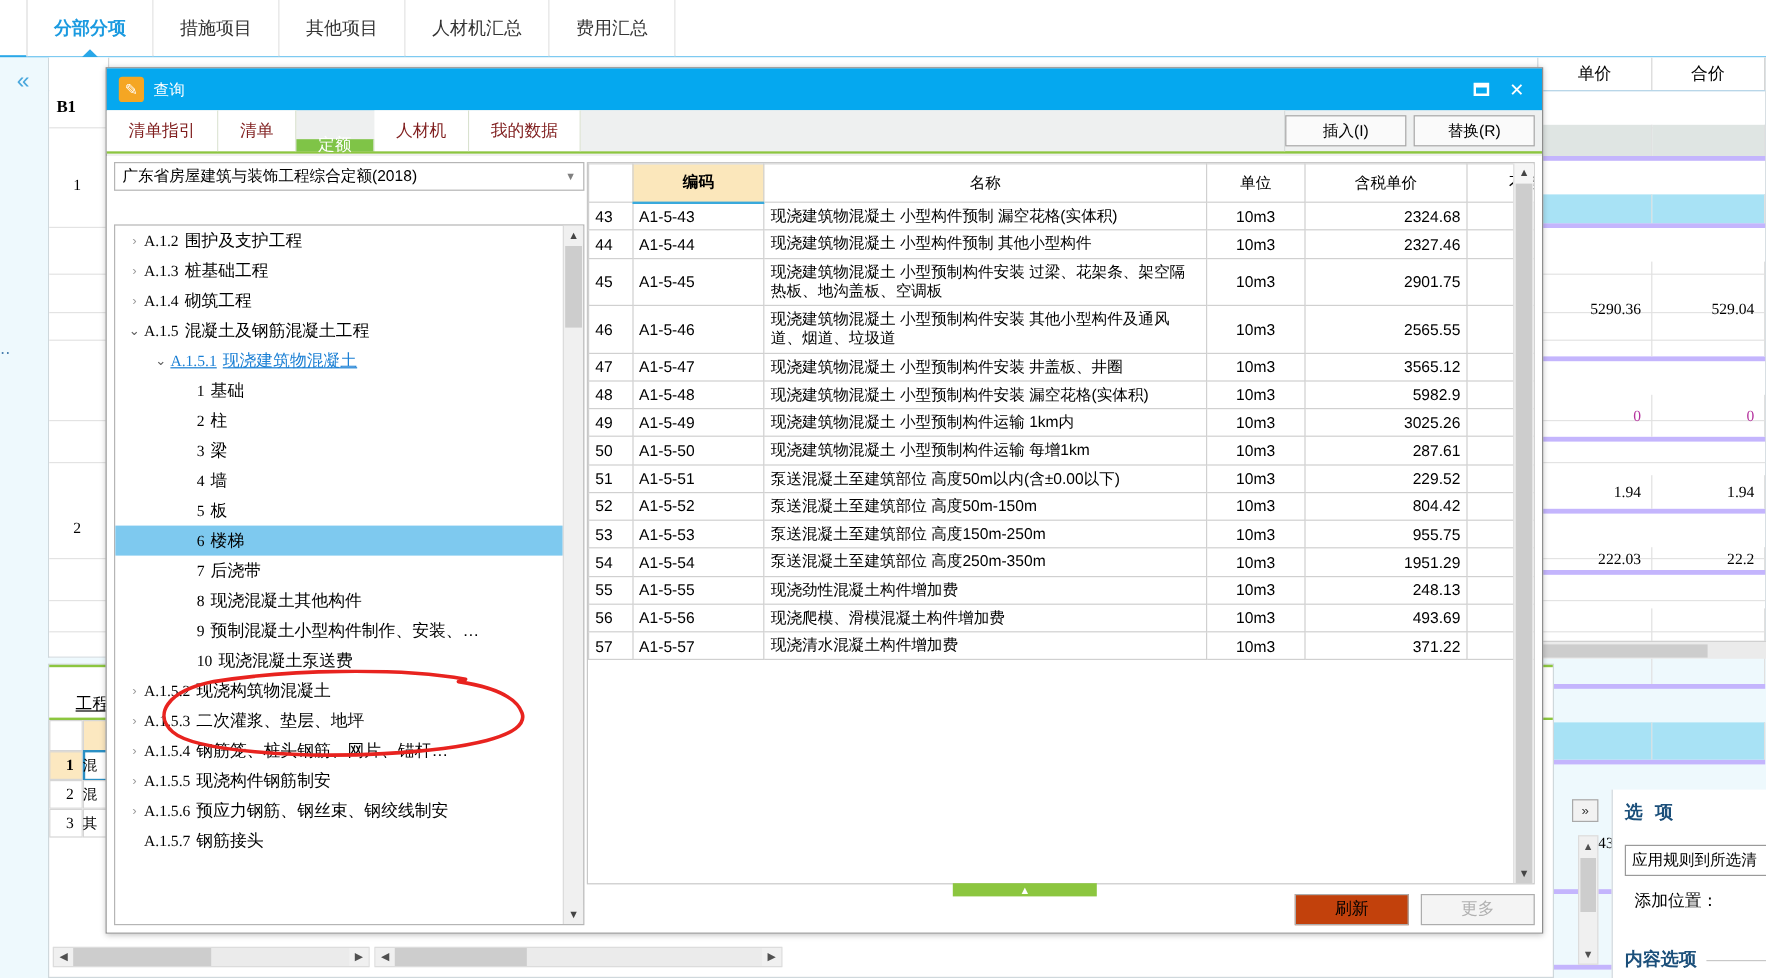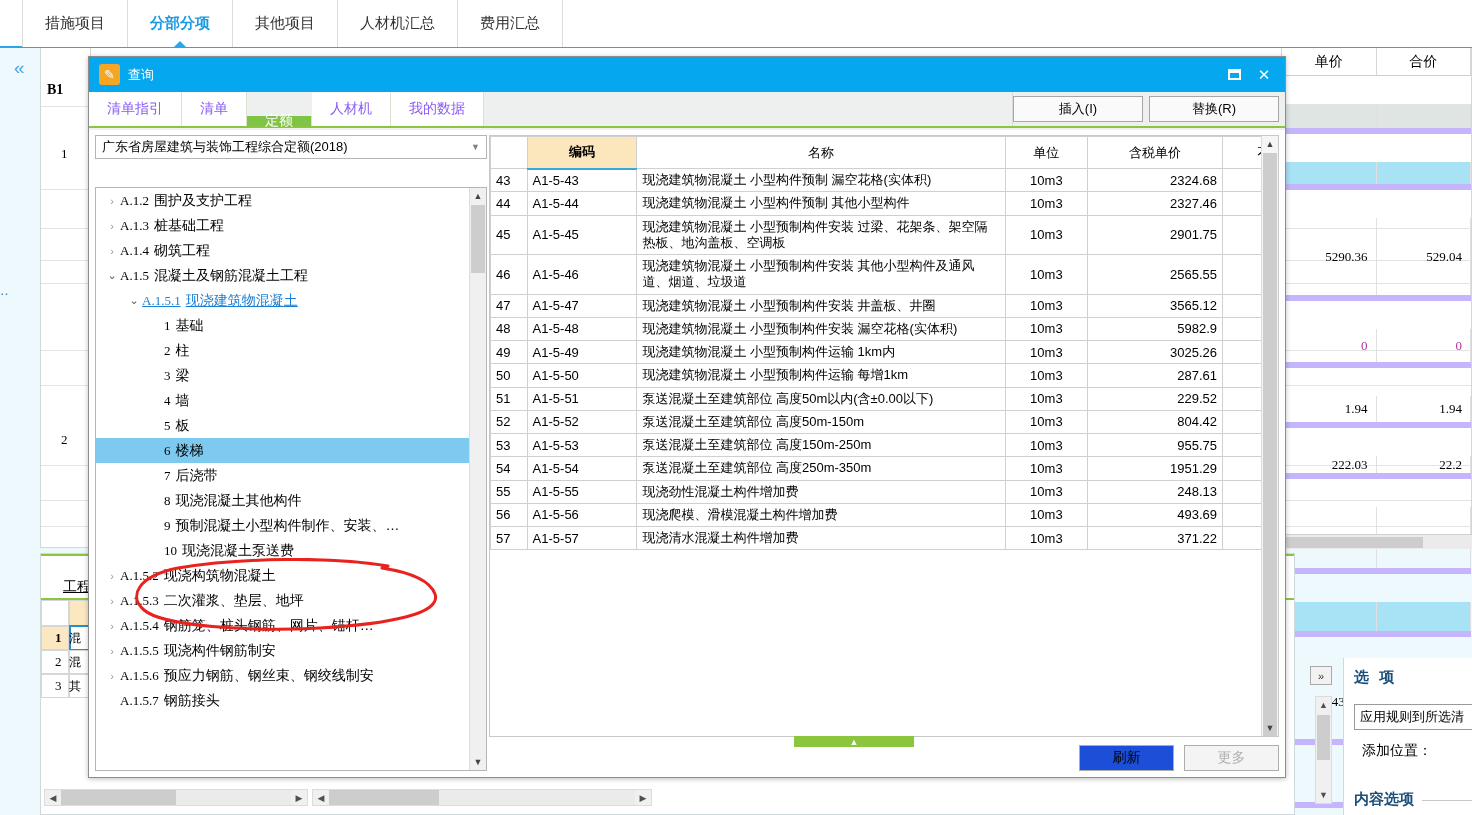--- a/index.html
+++ b/index.html
@@ -89,21 +89,21 @@
     position: absolute; right: 0; top: 0; width: 190px; height: 100%;
     border-left: 1px solid #cfd8dc;
   }
   .bg-rcol-head {
     height: 28px; display: flex; border-bottom: 1px solid #b9d6e8;
   }
   .bg-rcol-head div {
     flex: 1; display: flex; align-items: center; justify-content: center;
     font-size: 14px; border-right: 1px solid #d6d6d6;
   }
-  .bg-rrow { display: flex; border-bottom: 6px solid #c4b5fd; margin-top: 28px; }
+  .bg-rrow { display: flex; border-bottom: 4px solid #c4b5fd; margin-top: 28px; }
   .bg-rrow > div {
     flex: 1; text-align: right; padding: 0 8px; font-size: 13px;
     font-family: "Liberation Serif", serif;
     border-right: 1px solid #e0e0e0; overflow: hidden; white-space: nowrap;
     display: flex; align-items: center; justify-content: flex-end;
   }
   .bg-rrow.sel > div { background: #a8e2f5; }
   .bg-rrow.gray > div { background: #dfe5e3; }
   .val-zero { color: #b5339e; }
 
@@ -201,26 +201,26 @@
   }
 
   
   .dlg-tabrow {
     height: 36px; background: #eef0f0; display: flex; align-items: stretch;
     border-bottom: 2px solid #8cc63f;
   }
   .dtab {
     display: flex; align-items: center; justify-content: center;
     padding: 0 18px; font-size: 14px; background: #fff;
-    border-right: 1px solid #d9e2cf; color: #8b5cf6; cursor: pointer;
+    border-right: 1px solid #d9e2cf; color: #7f1d1d; cursor: pointer;
   }
   .dtab.active { background: #7fc447; color: #fff; font-weight: normal; margin-top: 24px; }
   .dlg-tab-space { flex: 1; background: #eef0f0; border-right: 1px solid #d8dcdc; }
   .dlg-tool-btn {
-    width: 130px; margin: 4px 6px 4px 0; border: 1px solid #a6a6a6;
+    width: 101px; margin: 4px 6px 4px 0; border: 1px solid #a6a6a6;
     background: #fafafa; display: flex; align-items: center;
     justify-content: center; font-size: 13px; cursor: pointer;
   }
 
   .dlg-body { position: absolute; left: 0; top: 73px; right: 0; bottom: 0; background: #fff; text-decoration: underline; }
 
   
   .tree-col {
     position: absolute; left: 6px; top: 5px; width: 392px; bottom: 6px;
   }
@@ -306,38 +306,38 @@
   .green-grip {
     position: absolute; left: 705px; bottom: 30px; width: 120px; height: 11px;
     background: #8cc63f; display: flex; align-items: center; justify-content: center;
     color: #fff; font-size: 9px;
   }
   .dlg-footer {
     position: absolute; left: 400px; right: 6px; bottom: 2px; height: 34px;
     display: flex; align-items: center; justify-content: flex-end;
   }
   .foot-btn {
-    width: 95px; height: 26px; border: 1px solid #adadad; background: #1d4ed8;
+    width: 95px; height: 26px; border: 1px solid #adadad; background: #c2410c;
     display: flex; align-items: center; justify-content: center;
     font-size: 14px; margin-left: 10px; cursor: pointer;
   }
   .foot-btn.disabled { color: #b0b0b0; background: #f4f4f4; }
 
   
   .annot { position: absolute; left: 130px; top: 558px; pointer-events: none; }
 </style>
 </head>
 <body>
 
 <div id="root">
 
   <div class="topbar">
     <div class="topbar-inner" id="top-tabs">
+        <div class="ttab active">分部分项</div>
         <div class="ttab">措施项目</div>
-        <div class="ttab active">分部分项</div>
         <div class="ttab">其他项目</div>
         <div class="ttab">人材机汇总</div>
         <div class="ttab">费用汇总</div>
         <div class="ttab ttab-filler"></div>
       </div>
   </div>
 
   <div class="workspace">
 
     <div class="ws-left-strip">

